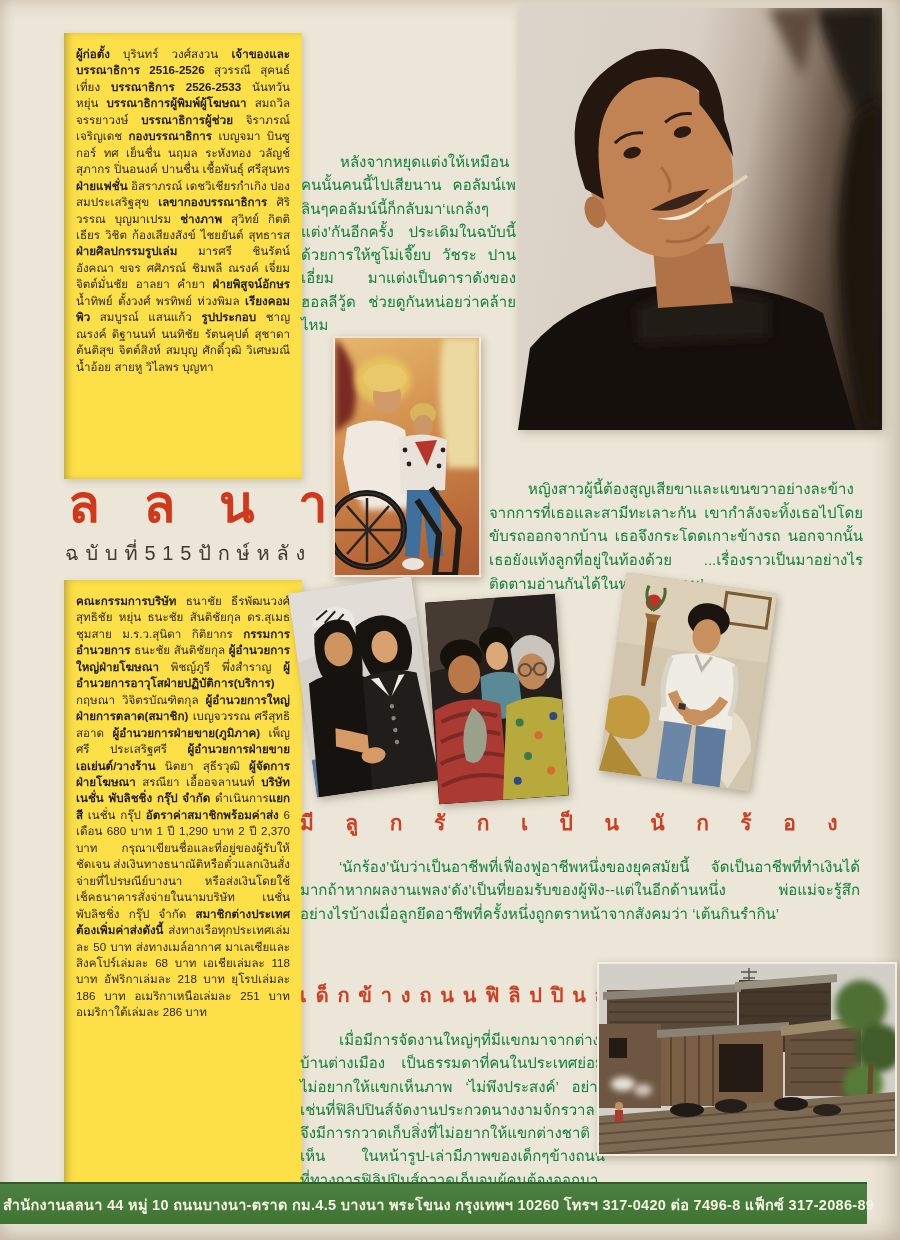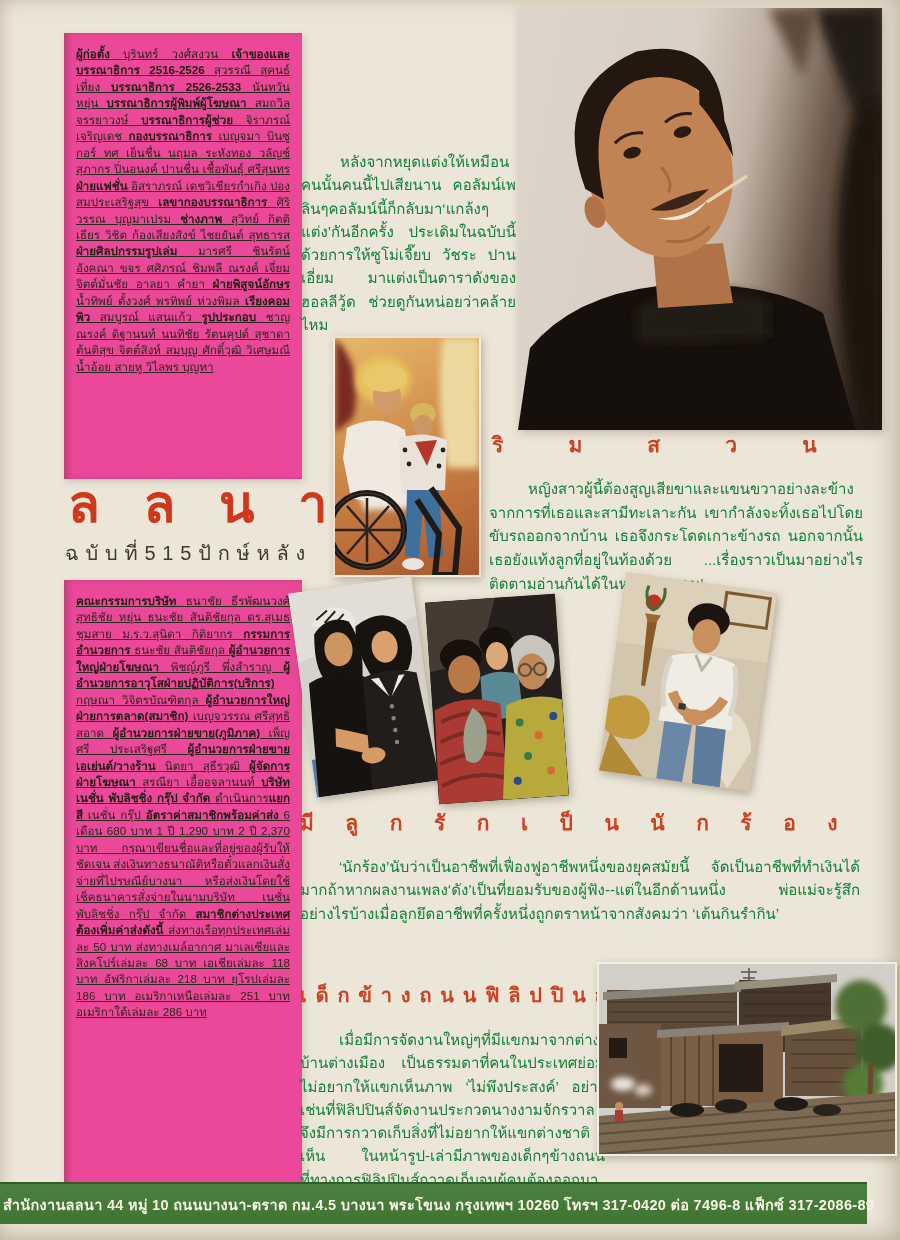--- a/index.html
+++ b/index.html
@@ -5,25 +5,24 @@
   html,body{margin:0;padding:0;background:#b9b2a4;}
   .page{
     position:relative;width:900px;height:1240px;margin:0 auto;
     background:#ece6d8;
     overflow:hidden;
     font-family:"Liberation Sans", sans-serif;
     box-shadow:inset -10px 0 22px rgba(110,92,64,.22), inset 0 -8px 16px rgba(110,92,64,.14), inset 6px 0 10px rgba(190,120,105,.10);
   }
   
   .mast{
-    position:absolute;left:64px;width:238px;background:#ec4899;
+    position:absolute;left:64px;width:238px;background:#fde047;
     color:#2c271f;font-size:11.6px;line-height:16.45px;
     padding:13px 12px;box-sizing:border-box;text-align:justify;overflow:hidden;
     box-shadow:inset 5px 0 9px -3px rgba(55,45,25,.38), 2px 3px 7px rgba(70,58,34,.18);
-    text-decoration:underline;
   }
   .mast b{font-weight:700;color:#221d15;}
   #box1{top:33px;height:446px;}
   #box2{top:580px;height:619px;}
   
   .logo-title{
     position:absolute;left:68px;top:478px;width:250px;
     font-size:52px;line-height:1.0;font-weight:700;color:#d0371b;
     letter-spacing:.84em;white-space:nowrap;
   }
@@ -81,21 +80,20 @@
 
   <div class="mast" id="box1"><b>ผู้ก่อตั้ง </b><span>บุรินทร์ วงศ์สงวน </span><b>เจ้าของและบรรณาธิการ 2516-2526 </b><span>สุวรรณี สุคนธ์เที่ยง </span><b>บรรณาธิการ 2526-2533 </b><span>นันทวัน หยุ่น </span><b>บรรณาธิการผู้พิมพ์ผู้โฆษณา </b><span>สมถวิล จรรยาวงษ์ </span><b>บรรณาธิการผู้ช่วย </b><span>จิราภรณ์ เจริญเดช </span><b>กองบรรณาธิการ </b><span>เบญจมา บินซูกอร์ ทศ เย็นชื่น นฤมล ระหังทอง วลัญช์ สุภากร ปิ่นอนงค์ ปานชื่น เชื้อพันธุ์ ศรีสุนทร </span><b>ฝ่ายแฟชั่น </b><span>อิสราภรณ์ เดชวิเชียรกำเกิง ปอง สมประเสริฐสุข </span><b>เลขากองบรรณาธิการ </b><span>ศิริวรรณ บุญมาเปรม </span><b>ช่างภาพ </b><span>สุวิทย์ กิตติเธียร วิชิต ก้องเสียงสังข์ ไชยยันต์ สุทธารส </span><b>ฝ่ายศิลปกรรมรูปเล่ม </b><span>มารศรี ชินรัตน์ อังคณา ขจร ศศิภรณ์ ชิมพลี ณรงค์ เจี่ยมจิตต์มั่นชัย อาลยา คำยา </span><b>ฝ่ายพิสูจน์อักษร </b><span>น้ำทิพย์ ตั้งวงศ์ พรทิพย์ ห่วงพิมล </span><b>เรียงคอมพิว </b><span>สมบูรณ์ แสนแก้ว </span><b>รูปประกอบ </b><span>ชาญณรงค์ ดิฐานนท์ นนทิชัย รัตนคุปต์ สุชาดา ต้นติสุข จิตต์สิงห์ สมบุญ ศักดิ์วุฒิ วิเศษมณี น้ำอ้อย สายหู วิไลพร บุญทา</span></div>
 
   <div class="logo-title">ลลนา</div>
   <div class="logo-line" id="logoLine1">ฉบับที่515ปักษ์หลัง</div>
 
   <div class="mast" id="box2"><b>คณะกรรมการบริษัท </b><span>ธนาชัย ธีรพัฒนวงศ์ สุทธิชัย หยุ่น ธนะชัย สันติชัยกุล ดร.สุเมธ ชุมสาย ม.ร.ว.สุนิดา กิติยากร </span><b>กรรมการอำนวยการ </b><span>ธนะชัย สันติชัยกุล </span><b>ผู้อำนวยการใหญ่ฝ่ายโฆษณา </b><span>พิชญ์ภูรี พึ่งสำราญ </span><b>ผู้อำนวยการอาวุโสฝ่ายปฏิบัติการ(บริการ) </b><span>กฤษณา วิจิตรบัณฑิตกุล </span><b>ผู้อำนวยการใหญ่ฝ่ายการตลาด(สมาชิก) </b><span>เบญจวรรณ ศรีสุทธิสอาด </span><b>ผู้อำนวยการฝ่ายขาย(ภูมิภาค) </b><span>เพ็ญศรี ประเสริฐศรี </span><b>ผู้อำนวยการฝ่ายขายเอเย่นต์/วางร้าน </b><span>นิตยา สุธีรวุฒิ </span><b>ผู้จัดการฝ่ายโฆษณา </b><span>สรณียา เอื้ออจลานนท์ </span><b>บริษัท เนชั่น พับลิชชิ่ง กรุ๊ป จำกัด </b><span>ดำเนินการ</span><b>แยกสี </b><span>เนชั่น กรุ๊ป </span><b>อัตราค่าสมาชิกพร้อมค่าส่ง </b><span>6 เดือน 680 บาท 1 ปี 1,290 บาท 2 ปี 2,370 บาท กรุณาเขียนชื่อและที่อยู่ของผู้รับให้ชัดเจน ส่งเงินทางธนาณัติหรือตั๋วแลกเงินสั่งจ่ายที่ไปรษณีย์บางนา หรือส่งเงินโดยใช้เช็คธนาคารสั่งจ่ายในนามบริษัท เนชั่น พับลิชชิ่ง กรุ๊ป จำกัด </span><b>สมาชิกต่างประเทศต้องเพิ่มค่าส่งดังนี้ </b><span>ส่งทางเรือทุกประเทศเล่มละ 50 บาท ส่งทางเมล์อากาศ มาเลเซียและสิงคโปร์เล่มละ 68 บาท เอเชียเล่มละ 118 บาท อัฟริกาเล่มละ 218 บาท ยุโรปเล่มละ 186 บาท อเมริกาเหนือเล่มละ 251 บาท อเมริกาใต้เล่มละ 286 บาท</span></div>
 
   <div class="body-text" id="bodyMakeup">หลังจากหยุดแต่งให้เหมือนคนนั้นคนนี้ไปเสียนาน คอลัมน์เพลินๆคอลัมน์นี้ก็กลับมา‘แกล้งๆแต่ง’กันอีกครั้ง ประเดิมในฉบับนี้ด้วยการให้ซูโม่เจี๊ยบ วัชระ ปานเอี่ยม มาแต่งเป็นดาราดังของฮอลลีวู้ด ช่วยดูกันหน่อยว่าคล้ายไหม</div>
 
-  <div class="hl" id="hlRimsuan">ริมสวน</div>
   <div class="body-text" id="bodyRimsuan">หญิงสาวผู้นี้ต้องสูญเสียขาและแขนขวาอย่างละข้างจากการที่เธอและสามีทะเลาะกัน เขากำลังจะทิ้งเธอไปโดยขับรถออกจากบ้าน เธอจึงกระโดดเกาะข้างรถ นอกจากนั้นเธอยังแท้งลูกที่อยู่ในท้องด้วย ...เรื่องราวเป็นมาอย่างไร ติดตามอ่านกันได้ในหน้า ‘ริมสวน’</div>
 
   <div class="hl" id="hlSinger">มีลูกรักเป็นนักร้อง</div>
   <div class="body-text" id="bodySinger">‘นักร้อง’นับว่าเป็นอาชีพที่เฟื่องฟูอาชีพหนึ่งของยุคสมัยนี้ จัดเป็นอาชีพที่ทำเงินได้มากถ้าหากผลงานเพลง‘ดัง’เป็นที่ยอมรับของผู้ฟัง--แต่ในอีกด้านหนึ่ง พ่อแม่จะรู้สึกอย่างไรบ้างเมื่อลูกยึดอาชีพที่ครั้งหนึ่งถูกตราหน้าจากสังคมว่า ‘เต้นกินรำกิน’</div>
 
   <div class="hl" id="hlStreet">เด็กข้างถนนฟิลิปปินส์</div>
   <div class="body-text" id="bodyStreet">เมื่อมีการจัดงานใหญ่ๆที่มีแขกมาจากต่างบ้านต่างเมือง เป็นธรรมดาที่คนในประเทศย่อมไม่อยากให้แขกเห็นภาพ ‘ไม่พึงประสงค์’ อย่างเช่นที่ฟิลิปปินส์จัดงานประกวดนางงามจักรวาล จึงมีการกวาดเก็บสิ่งที่ไม่อยากให้แขกต่างชาติเห็น ในหน้ารูป-เล่ามีภาพของเด็กๆข้างถนนที่ทางการฟิลิปปินส์กวาดเก็บจนผู้คนต้องออกมาประท้วง</div>
 
   <div class="photo" id="photoPortrait">
     <svg viewBox="0 0 364 422">

